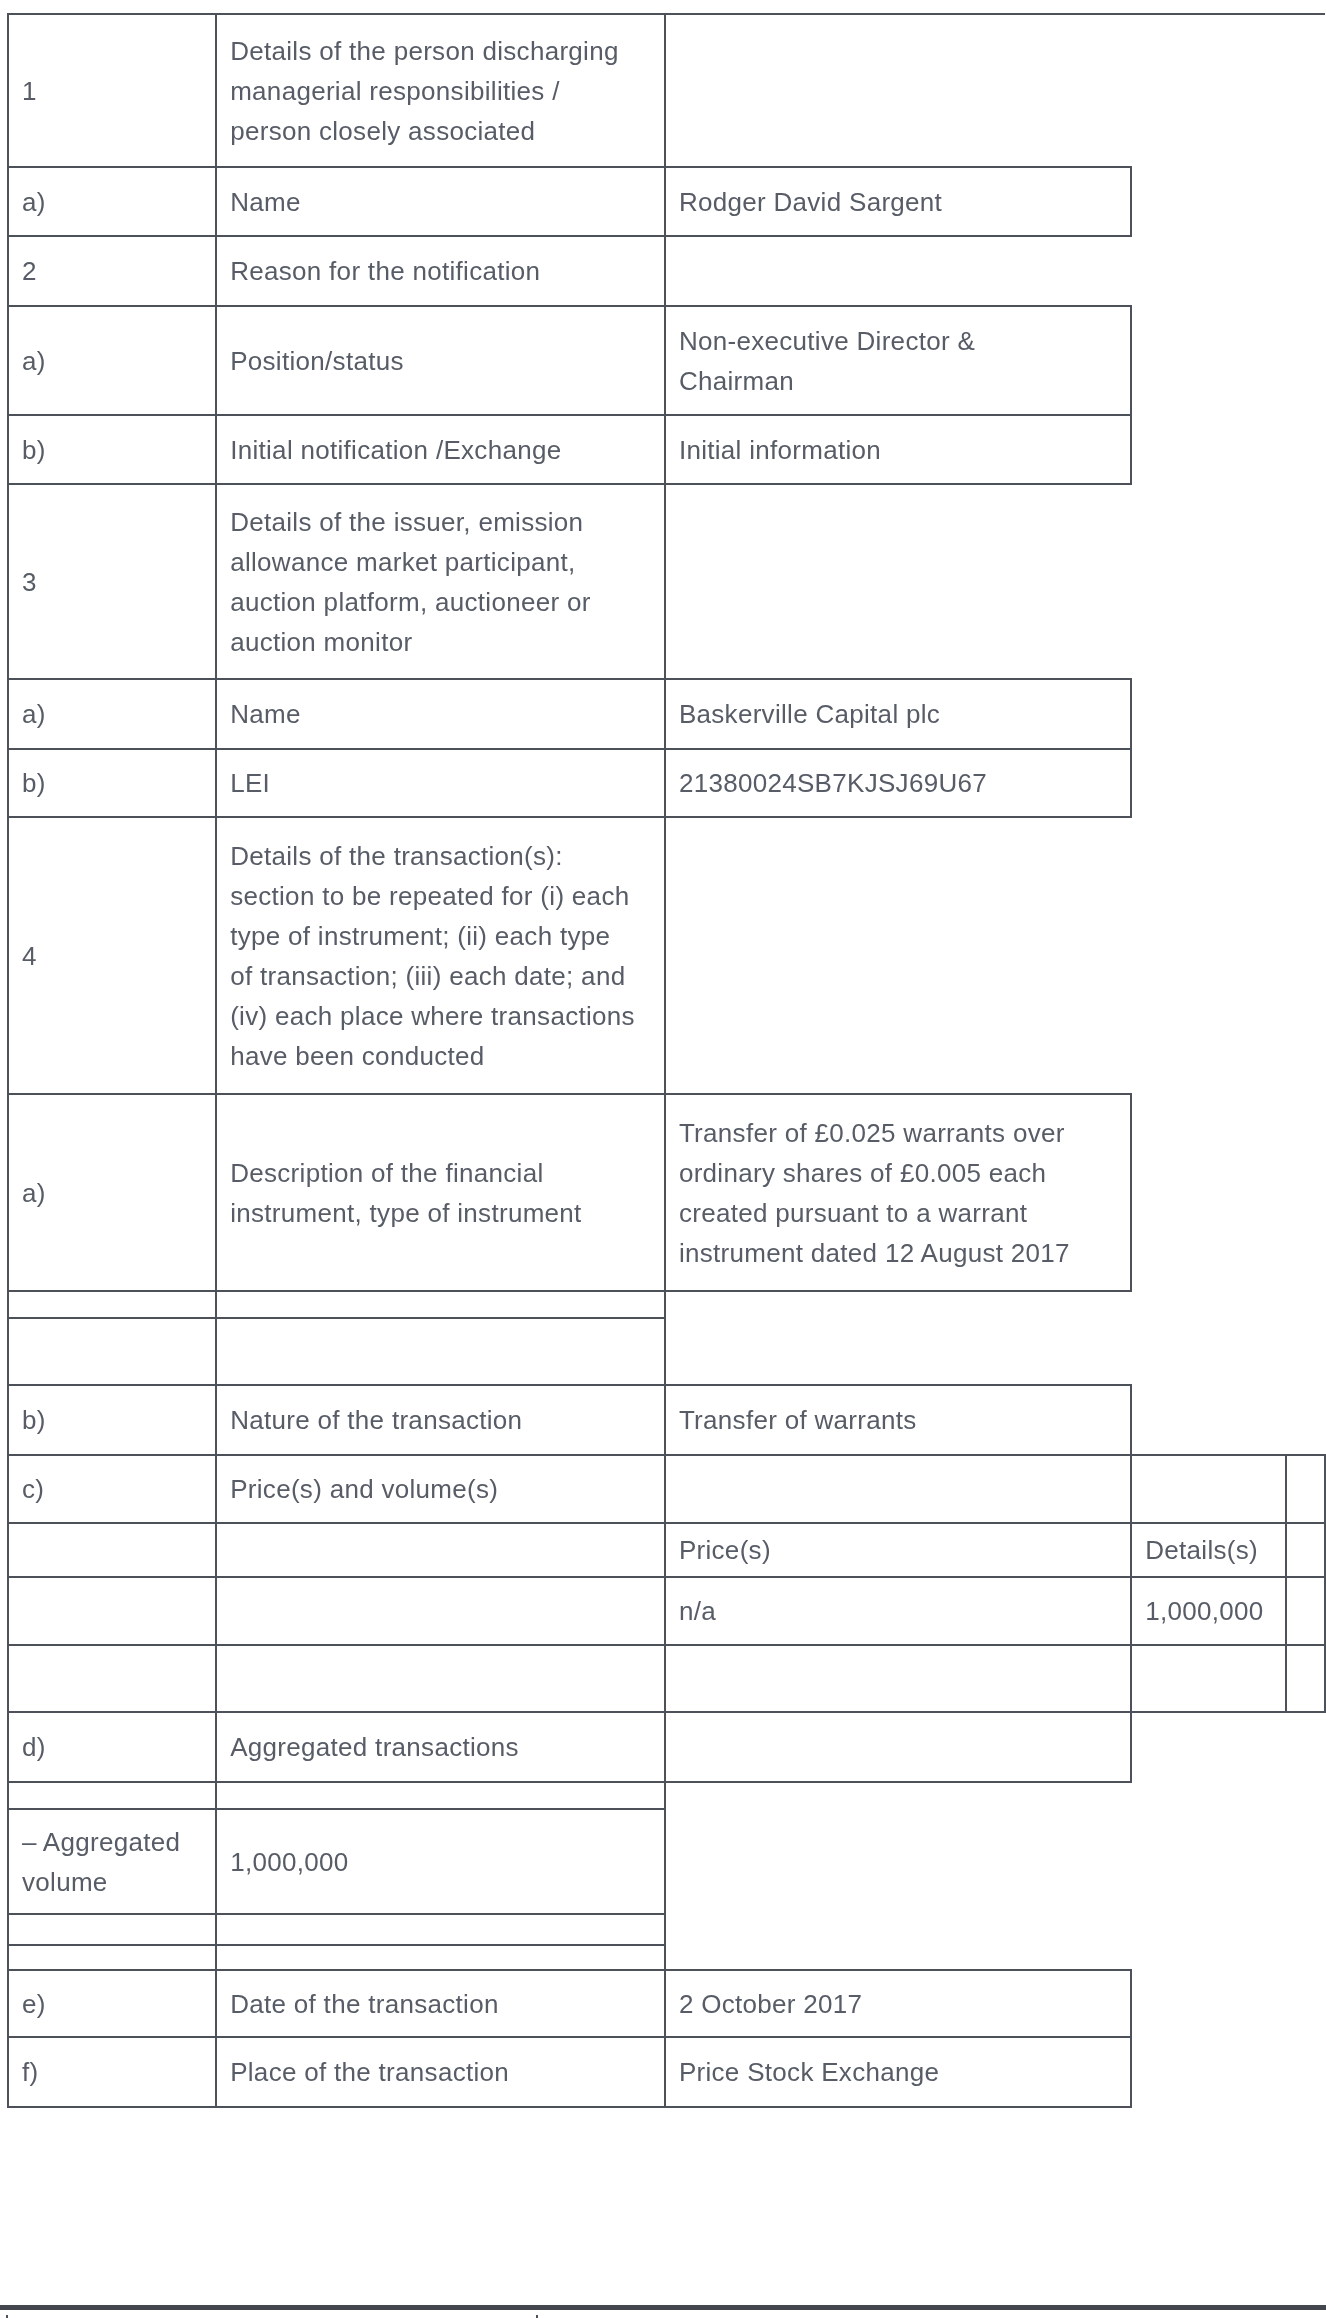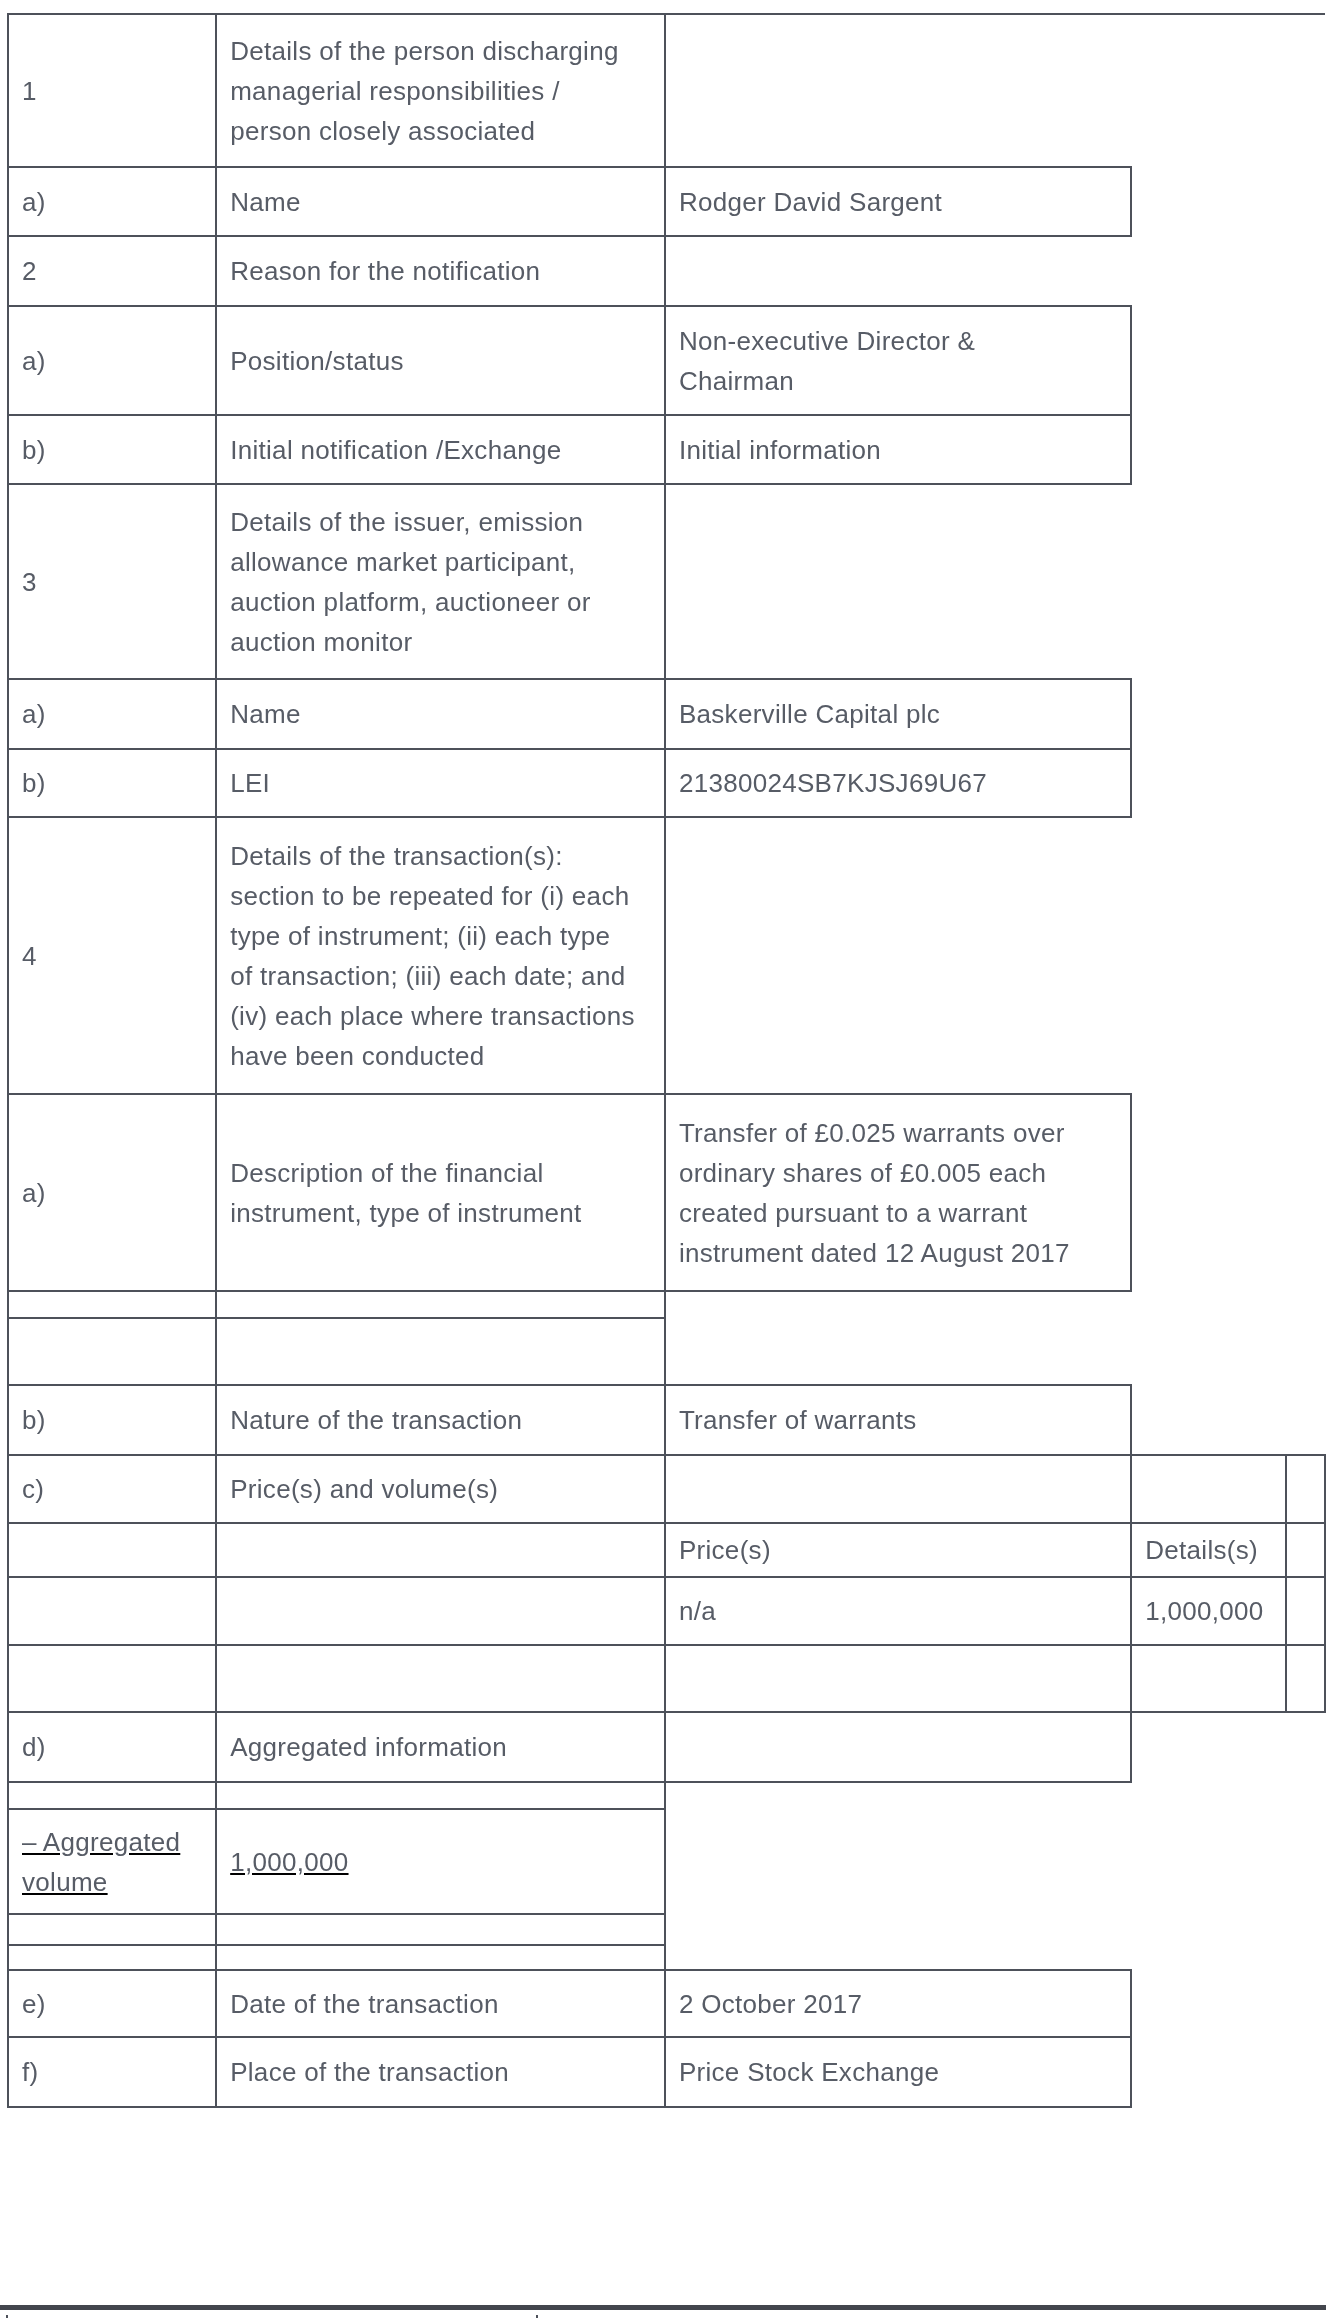--- a/index.html
+++ b/index.html
@@ -179,33 +179,33 @@
       </tr>
       <tr data-name="table-row" style="height: 67px;">
         <td class="bd" data-name="cell-r17-a"></td>
         <td class="bd" data-name="cell-r17-b"></td>
         <td class="bd" data-name="cell-r17-c"></td>
         <td class="bd" data-name="cell-r17-d"></td>
         <td class="bd" data-name="cell-r17-e"></td>
       </tr>
       <tr data-name="table-row" style="height: 70px;">
         <td class="bd" data-name="cell-r18-a">d)</td>
-        <td class="bd" data-name="cell-r18-b">Aggregated information</td>
+        <td class="bd" data-name="cell-r18-b">Aggregated transactions</td>
         <td class="bd" data-name="cell-r18-c"></td>
         <td data-name="cell-r18-d"></td>
         <td data-name="cell-r18-e"></td>
       </tr>
       <tr data-name="table-row" style="height: 27px;">
         <td class="bd" data-name="cell-r19-a"></td>
         <td class="bd" data-name="cell-r19-b"></td>
         <td data-name="cell-r19-c"></td>
         <td data-name="cell-r19-d"></td>
         <td data-name="cell-r19-e"></td>
       </tr>
-      <tr data-name="table-row" style="height: 105px; text-decoration: underline;">
+      <tr data-name="table-row" style="height: 105px;">
         <td class="bd" data-name="cell-r20-a">– Aggregated
 volume</td>
         <td class="bd" data-name="cell-r20-b">1,000,000</td>
         <td data-name="cell-r20-c"></td>
         <td data-name="cell-r20-d"></td>
         <td data-name="cell-r20-e"></td>
       </tr>
       <tr data-name="table-row" style="height: 31px;">
         <td class="bd" data-name="cell-r21-a"></td>
         <td class="bd" data-name="cell-r21-b"></td>

